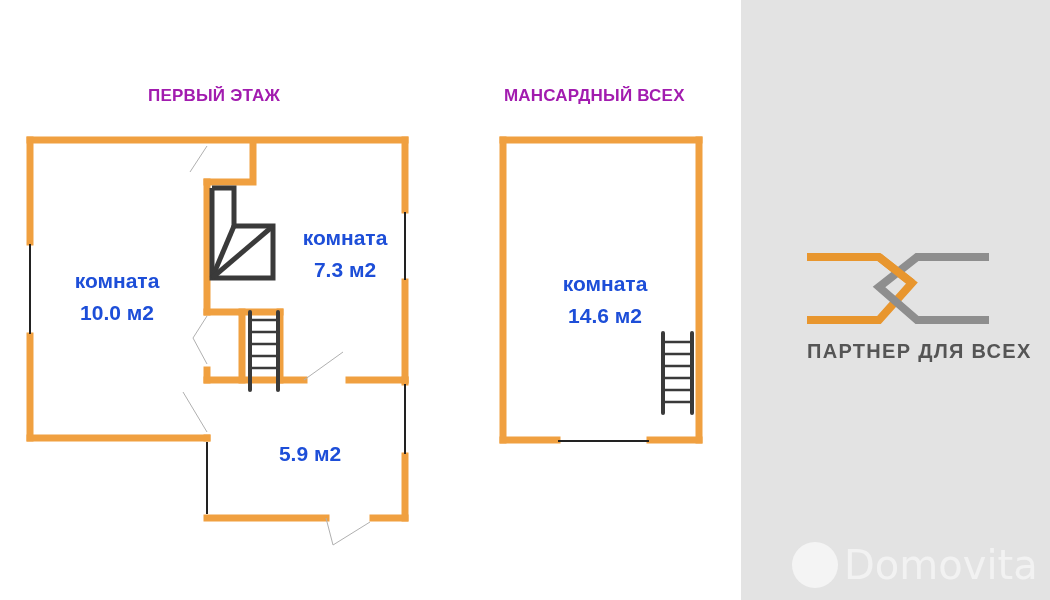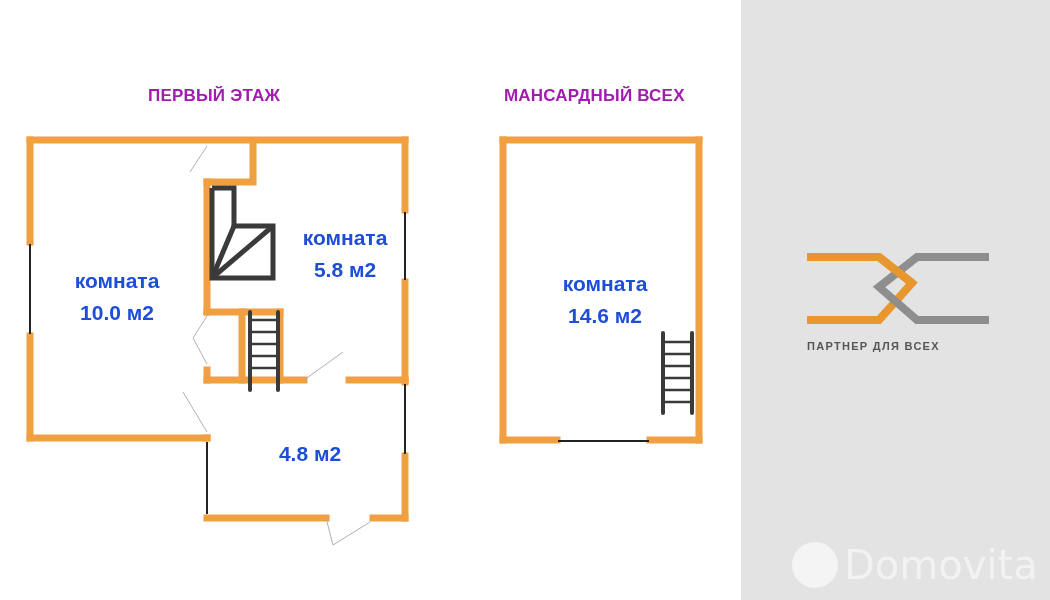--- a/index.html
+++ b/index.html
@@ -18,21 +18,21 @@
   .room-label {
     position: absolute; text-align: center; color: #1d4ed8;
     font-weight: bold; font-size: 21px; line-height: 32px;
   }
   .side-panel {
     position: absolute; left: 741px; top: 0; width: 309px; height: 600px;
     background: #e3e3e3;
   }
   .partner-text {
     position: absolute; left: 66px; top: 340px;
-    font-weight: bold; font-size: 11px; color: #555555; letter-spacing: 1.3px;
+    font-weight: bold; font-size: 20px; color: #555555; letter-spacing: 1.3px;
   }
   .watermark {
     position: absolute; left: 51px; top: 540px; height: 50px;
     display: flex; align-items: center;
   }
   .watermark .dot {
     width: 46px; height: 46px; border-radius: 50%; background: #f4f4f4; margin-right: 6px;
   }
   .watermark .brand {
     font-size: 40px; color: #f2f2f2; font-family: "DejaVu Sans", sans-serif;
@@ -133,24 +133,24 @@
     </g>
   </g>
 </svg>
 
 <div class="room-label" style="left:52px; top:265px; width:130px;">
   <div>комната</div>
   <div>10.0 м2</div>
 </div>
 <div class="room-label" style="left:280px; top:222px; width:130px;">
   <div>комната</div>
-  <div>5.8 м2</div>
+  <div>7.3 м2</div>
 </div>
 <div class="room-label" style="left:245px; top:438px; width:130px;">
-  <div>4.8 м2</div>
+  <div>5.9 м2</div>
 </div>
 <div class="room-label" style="left:540px; top:268px; width:130px;">
   <div>комната</div>
   <div>14.6 м2</div>
 </div>
 
 <div class="side-panel">
   <svg style="position:absolute; left:66px; top:250px;" width="182" height="80" viewBox="0 0 182 80">
     <polyline points="0,7 72,7 105,33 72,70 0,70" fill="none" stroke="#e8962e" stroke-width="8" stroke-linejoin="miter"></polyline>
     <polyline points="182,7 110,7 72,37 110,70 182,70" fill="none" stroke="#8e8e8e" stroke-width="8" stroke-linejoin="miter"></polyline>

